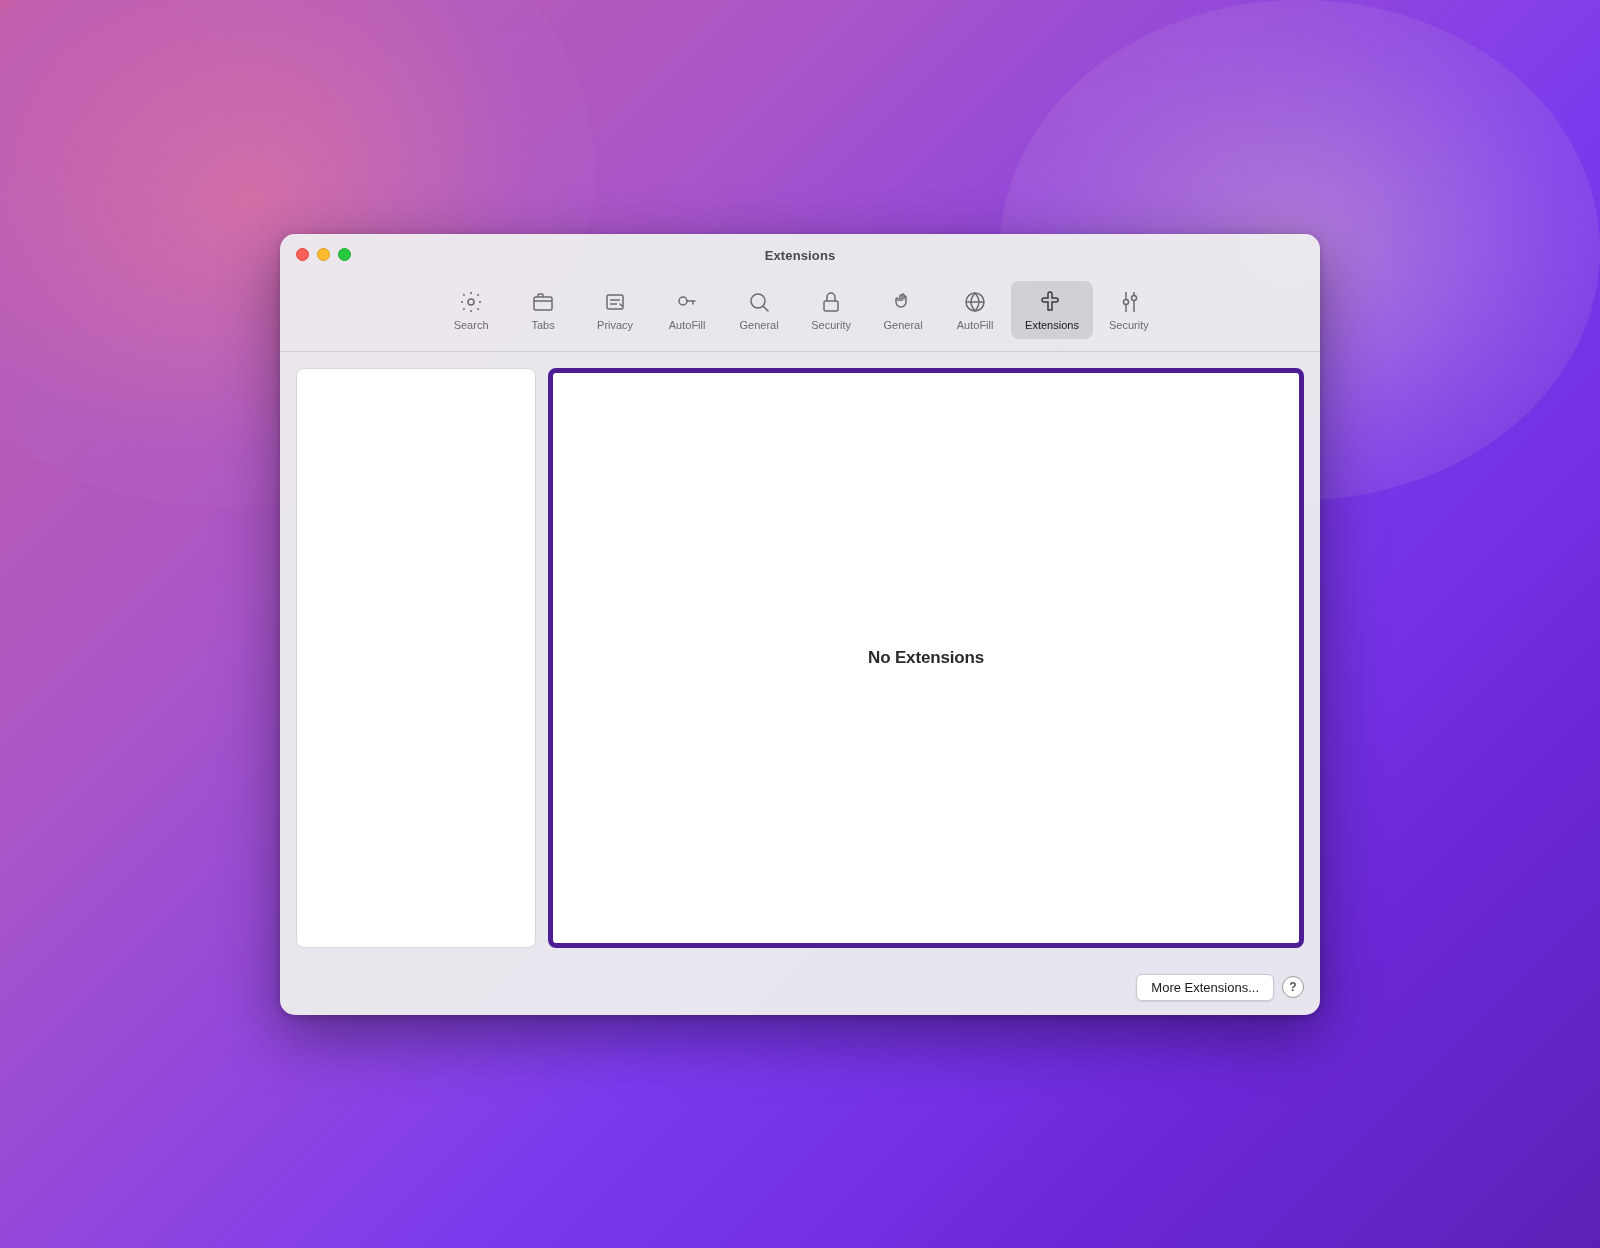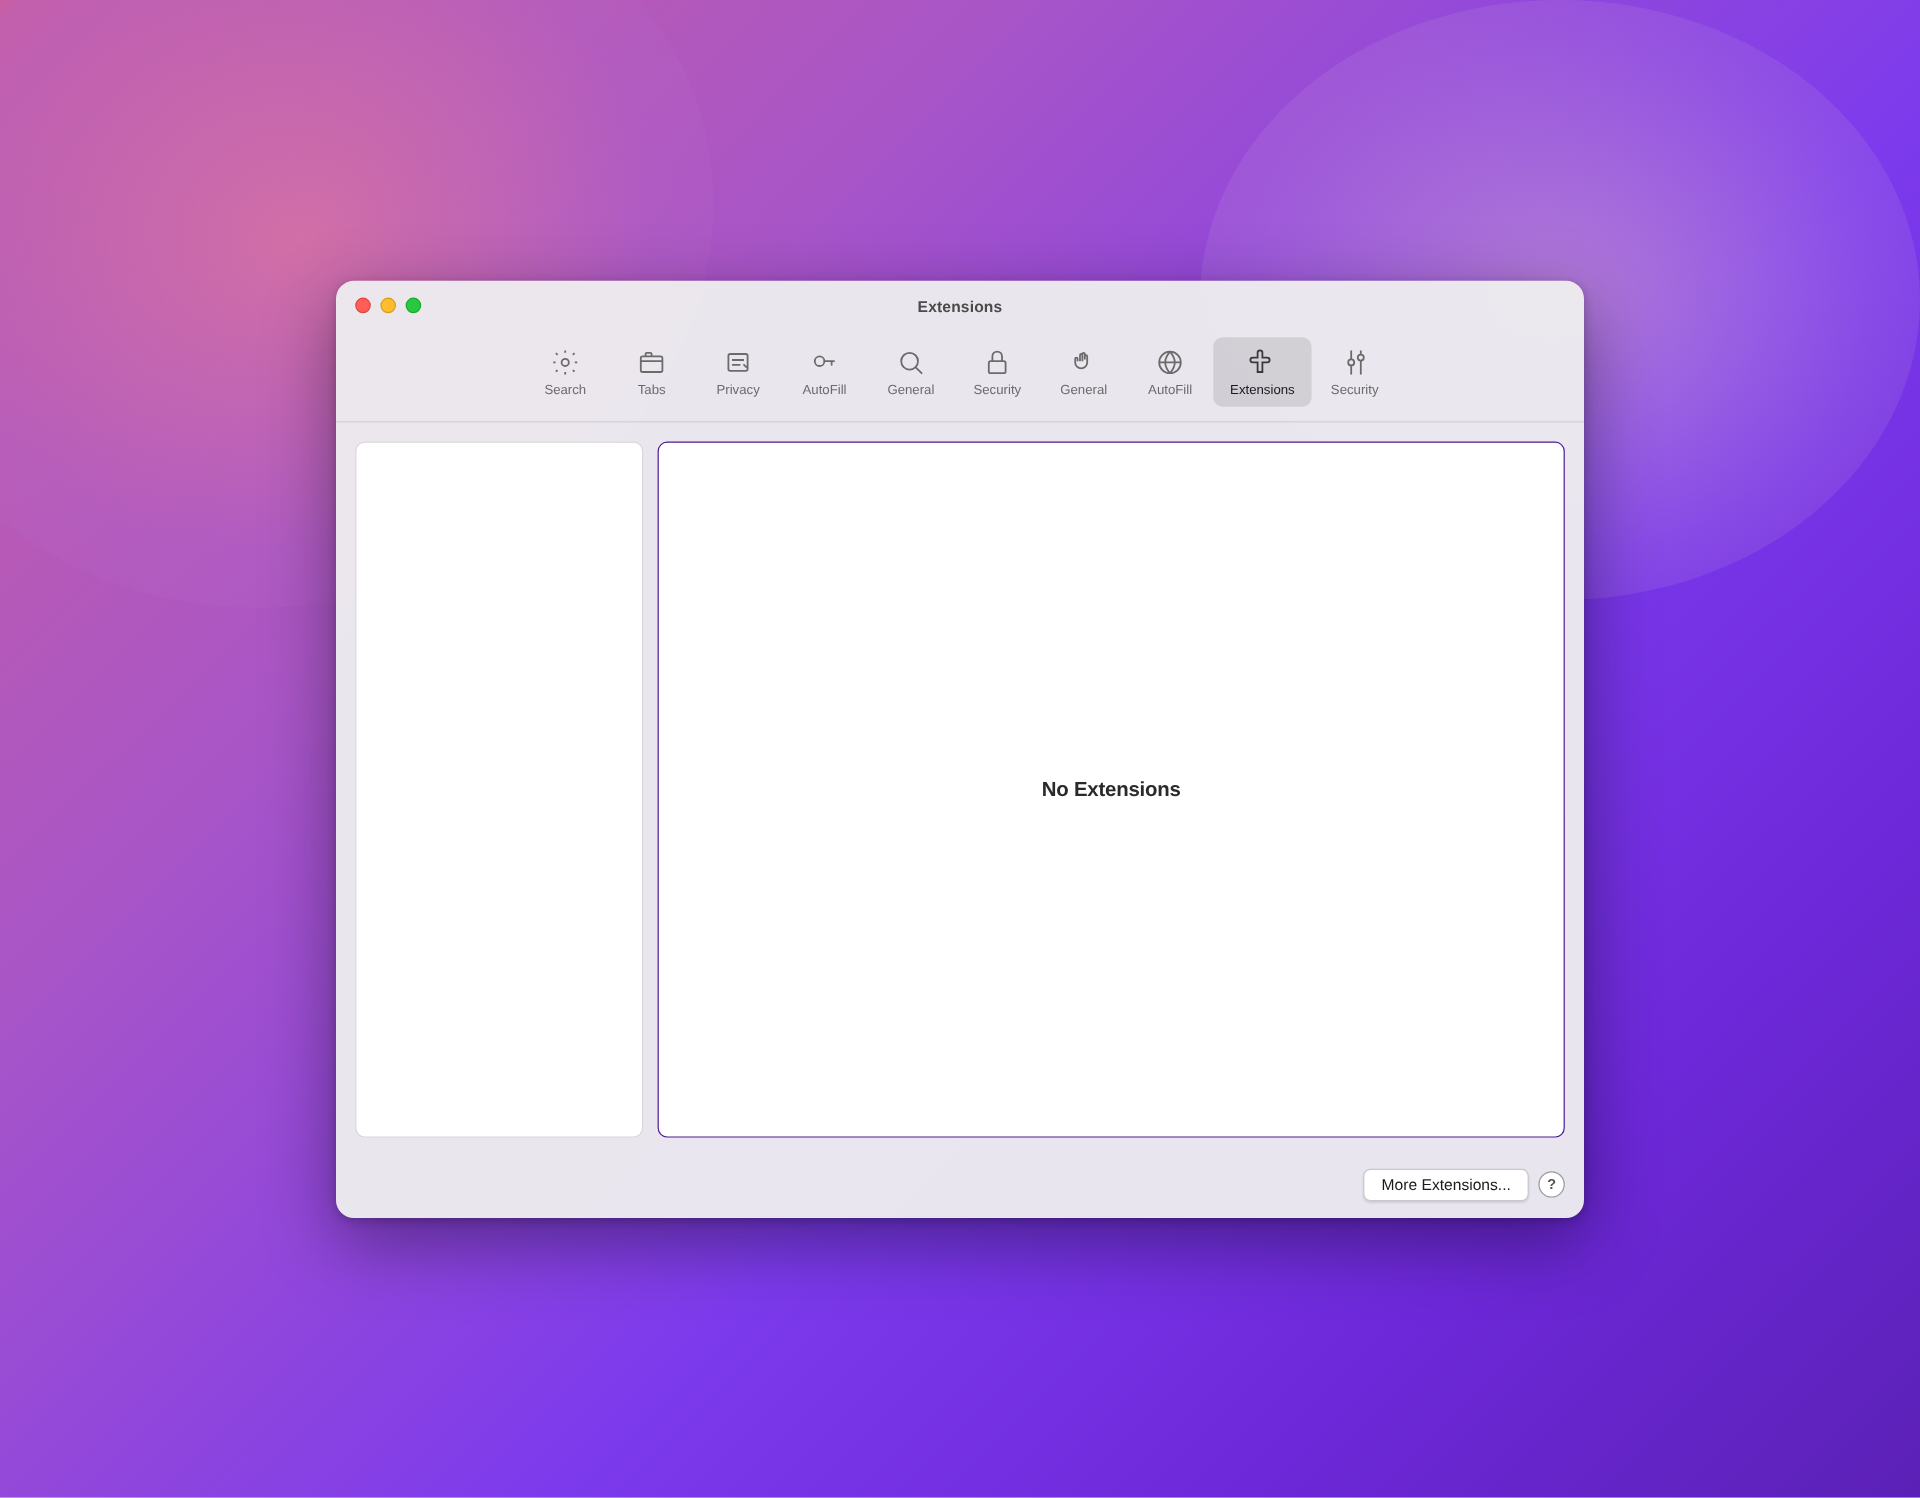--- a/index.html
+++ b/index.html
@@ -160,21 +160,21 @@
       background: white;
       border-radius: 8px;
       border: 1px solid #d8d7db;
       min-height: 580px;
     }
 
     .right-panel {
       flex: 1;
       background: white;
       border-radius: 8px;
-      border: 1px solid #4c1d95;
+      border: 5px solid #4c1d95;
       margin-left: 12px;
       display: flex;
       align-items: center;
       justify-content: center;
       min-height: 580px;
     }
 
     .no-extensions-text {
       font-size: 17px;
       font-weight: 700;

